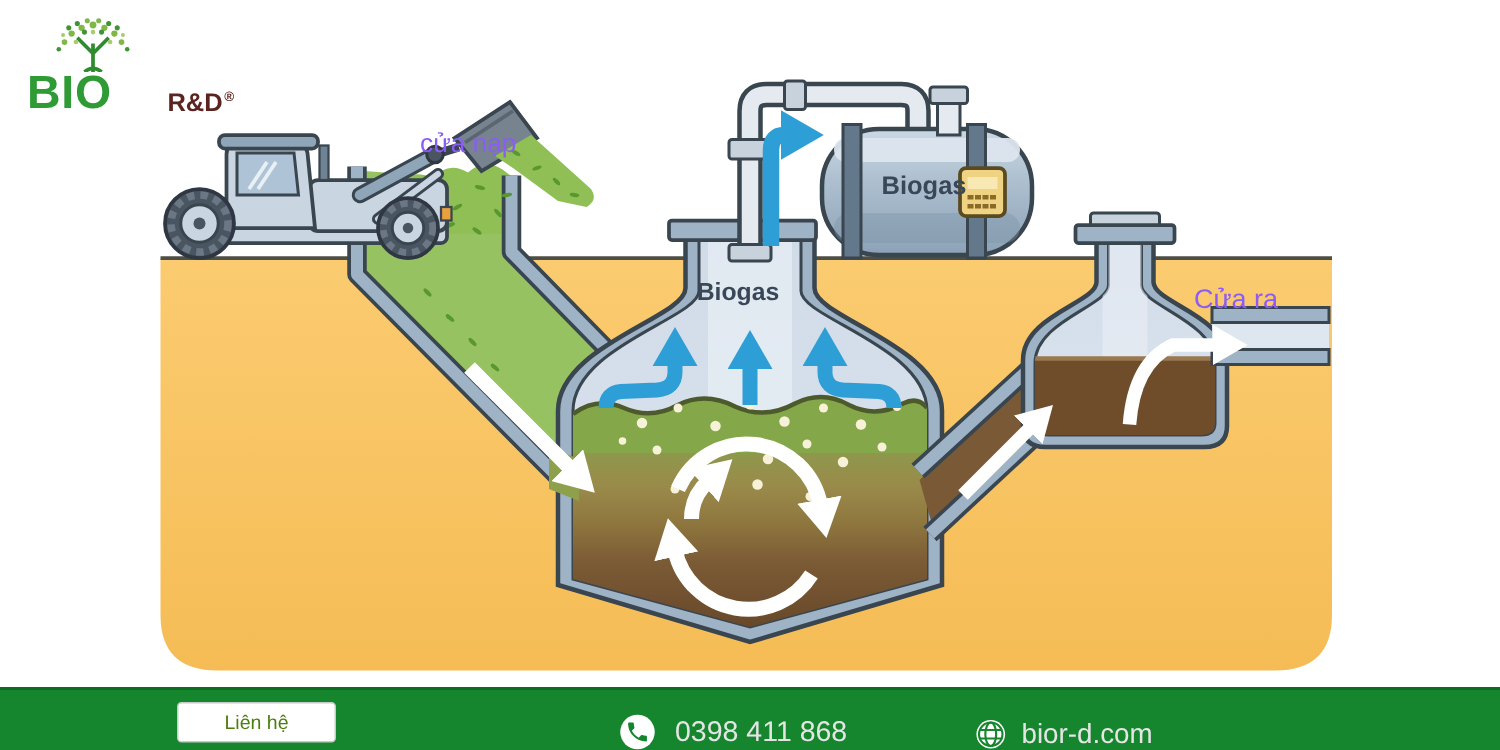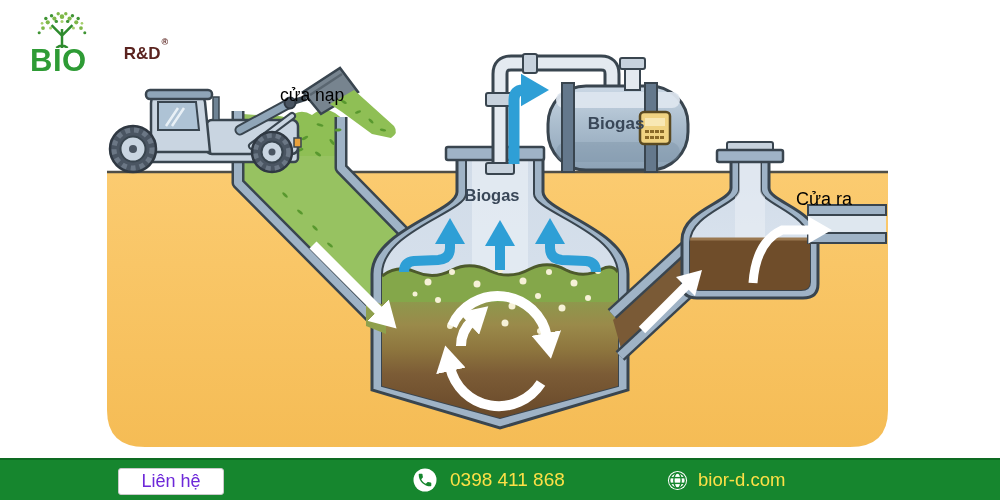--- a/index.html
+++ b/index.html
@@ -1,35 +1,35 @@
 <!DOCTYPE html>
 <html><head>
 <meta charset="utf-8">
 <style>
   html,body{margin:0;padding:0;background:#e8e8e8;font-family:"Liberation Sans",sans-serif;}
   .stage{position:relative;width:1000px;height:500px;background:#ffffff;overflow:hidden;margin:0 auto;}
   .scene{position:absolute;left:0;top:0;}
   
   .logo{position:absolute;left:16px;top:10px;width:140px;}
-  .logo .wordmark{display:flex;align-items:flex-start;margin-top:-7px;margin-left:14px;}
+  .logo .wordmark{display:flex;align-items:flex-end;margin-top:-7px;margin-left:2px;}
   .logo .bio{font-size:31px;font-weight:800;letter-spacing:.5px;color:#2E9B35;line-height:1;}
   .logo .rd{font-size:17px;font-weight:700;color:#5B2420;margin-left:2px;line-height:1;padding-left:35px;}
   .logo .reg{font-size:9px;font-weight:700;color:#5B2420;margin-left:1px;position:relative;top:-8px;}
   
-  .dlabel{position:absolute;color:#000000;white-space:nowrap;}
+  .dlabel{position:absolute;color:#8b5cf6;white-space:nowrap;}
   .lbl-inlet{left:280px;top:85px;font-size:17.5px;}
   .lbl-dome{left:492px;top:186px;transform:translateX(-50%);font-size:16.5px;font-weight:700;color:#394758;}
   .lbl-tank{left:616px;top:114px;transform:translateX(-50%);font-size:17px;font-weight:700;color:#394758;}
   .lbl-outlet{left:796px;top:189px;font-size:18px;}
   
   .footer{position:absolute;left:0;bottom:0;width:1000px;height:42px;background:#16862E;border-top:2px solid #0E6B22;box-sizing:border-box;}
-  .contact-btn{position:absolute;left:118px;top:8px;width:104px;height:25px;background:#ffffff;border:1px solid #c9c9c9;border-radius:3px;display:flex;align-items:center;justify-content:center;font-size:18px;color:#6d28d9;cursor:pointer;}
-  .f-item{position:absolute;top:0;height:40px;display:flex;align-items:center;color:#fde047;cursor:pointer;}
+  .contact-btn{position:absolute;left:118px;top:8px;width:104px;height:25px;background:#ffffff;border:1px solid #c9c9c9;border-radius:3px;display:flex;align-items:center;justify-content:center;font-size:13px;color:#4d7c0f;cursor:pointer;}
+  .f-item{position:absolute;top:0;height:40px;display:flex;align-items:flex-end;color:#e5e5e5;cursor:pointer;}
   .f-phone{left:413px;gap:13px;font-size:19px;}
-  .f-web{left:667px;gap:10px;font-size:18.5px;}
+  .f-web{left:650px;gap:10px;font-size:18.5px;}
 </style>
 </head>
 <body>
 
 <div class="stage">
 
   <svg class="scene" width="1000" height="500" viewBox="0 0 1000 500">
     <defs>
       <linearGradient id="groundG" x1="0" y1="0" x2="0" y2="1">
         <stop offset="0" stop-color="#FBCB70"></stop>

